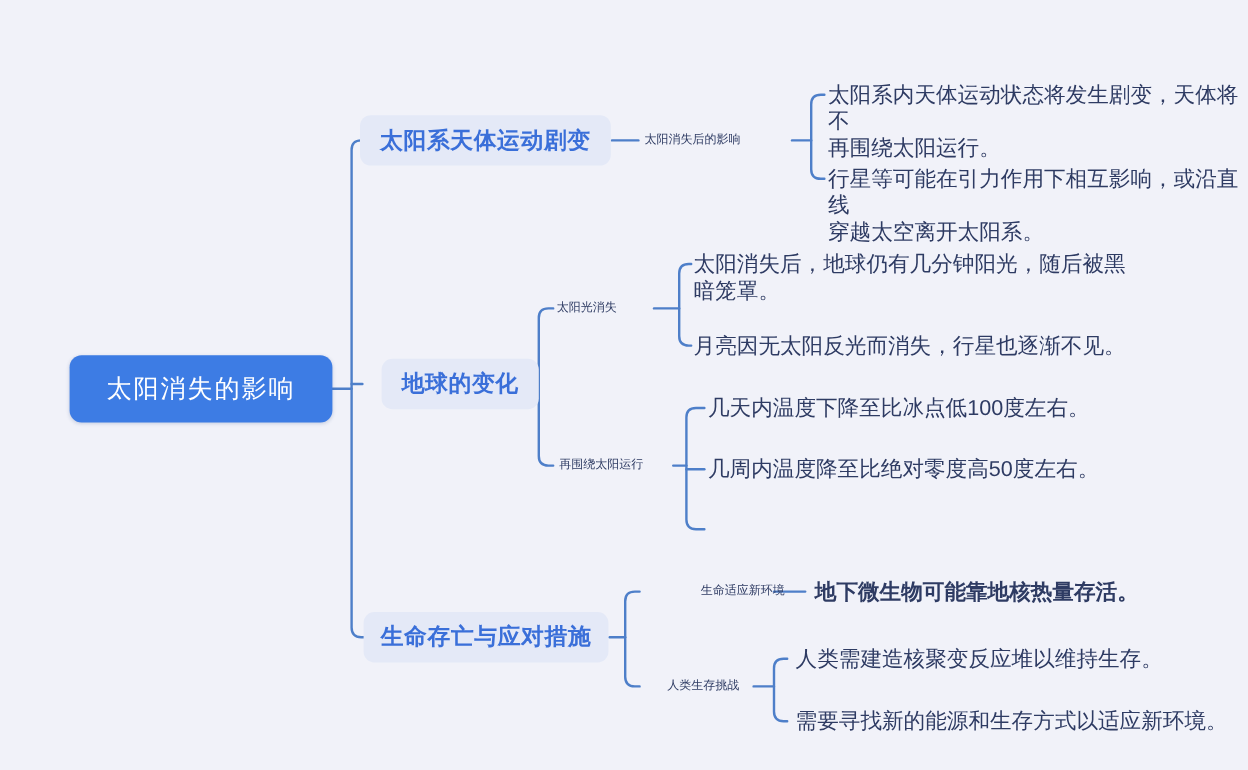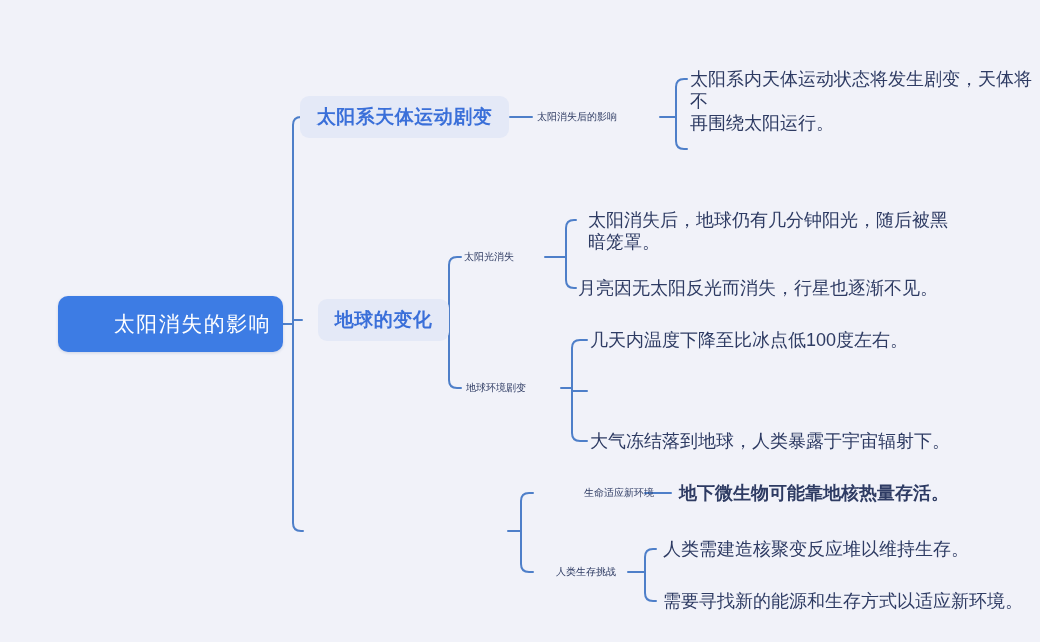--- a/index.html
+++ b/index.html
@@ -66,35 +66,38 @@
     <path d="M 587 340 L 580 340 Q 572 340 572 348 V 433 Q 572 441 580 441 L 587 441"></path>
     <path d="M 572 391 H 587"></path>
 
     <path d="M 508 531 H 521"></path>
     <path d="M 533 493 L 529 493 Q 521 493 521 501 V 564 Q 521 572 529 572 L 533 572"></path>
     <path d="M 645 493 H 671"></path>
     <path d="M 628 572 H 645"></path>
     <path d="M 656 549 L 653 549 Q 645 549 645 557 V 593 Q 645 601 653 601 L 656 601"></path>
   </svg>
 
-  <div class="topic-main" style="left:58px;top:296px;width:181px;height:56px;padding-left:44px;">太阳消失的影响</div>
+  <div class="topic-main" style="left:58px;top:296px;width:219px;height:56px;">太阳消失的影响</div>
 
   <div class="topic-branch" style="left:300px;top:96px;width:209px;height:42px;text-align:right;">太阳系天体运动剧变</div>
   <div class="subtopic" style="left:537px;top:107px;">太阳消失后的影响</div>
   <div class="leaf" style="left:690px;top:68px;">太阳系内天体运动状态将发生剧变，天体将不
 再围绕太阳运行。</div>
+  <div class="leaf" style="left:690px;top:138px;">行星等可能在引力作用下相互影响，或沿直线
+穿越太空离开太阳系。</div>
 
   <div class="topic-branch" style="left:318px;top:299px;width:131px;height:42px;">地球的变化</div>
   <div class="subtopic" style="left:464px;top:247px;">太阳光消失</div>
-  <div class="leaf" style="left:578px;top:209px;margin-left:10px;">太阳消失后，地球仍有几分钟阳光，随后被黑
+  <div class="leaf" style="left:578px;top:209px;">太阳消失后，地球仍有几分钟阳光，随后被黑
 暗笼罩。</div>
   <div class="leaf" style="left:578px;top:277px;">月亮因无太阳反光而消失，行星也逐渐不见。</div>
-  <div class="subtopic" style="left:466px;top:378px;">地球环境剧变</div>
+  <div class="subtopic" style="left:466px;top:378px;">再围绕太阳运行</div>
   <div class="leaf" style="left:590px;top:329px;">几天内温度下降至比冰点低100度左右。</div>
-  <div class="leaf" style="left:590px;top:430px;">大气冻结落到地球，人类暴露于宇宙辐射下。</div>
+  <div class="leaf" style="left:590px;top:380px;">几周内温度降至比绝对零度高50度左右。</div>
 
+  <div class="topic-branch" style="left:303px;top:510px;width:204px;height:42px;">生命存亡与应对措施</div>
   <div class="subtopic" style="left:537px;top:483px;margin-left:47px;">生命适应新环境</div>
   <div class="leaf" style="left:679px;top:482px;font-weight:bold;">地下微生物可能靠地核热量存活。</div>
   <div class="subtopic" style="left:556px;top:562px;">人类生存挑战</div>
   <div class="leaf" style="left:663px;top:538px;">人类需建造核聚变反应堆以维持生存。</div>
   <div class="leaf" style="left:663px;top:590px;">需要寻找新的能源和生存方式以适应新环境。</div>
 
 </div>
 
 </body></html>

